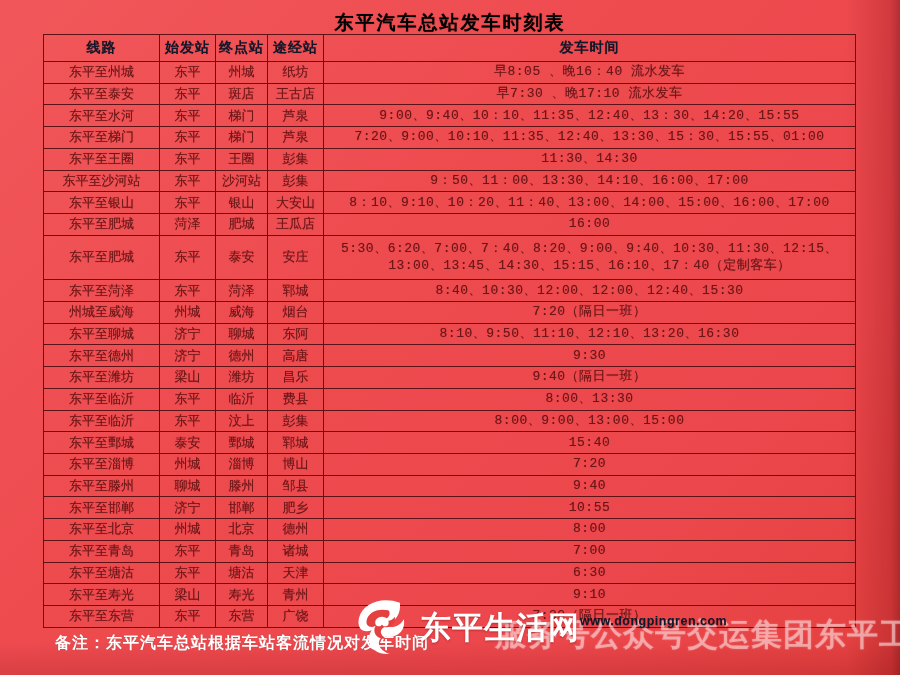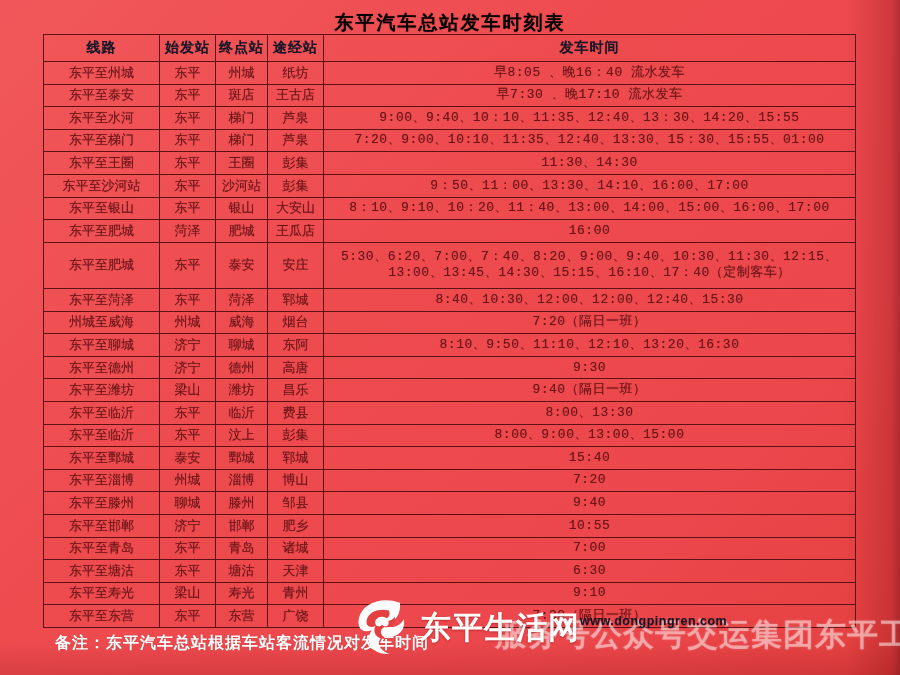--- a/index.html
+++ b/index.html
@@ -227,20 +227,27 @@
         <td data-name="times-cell">9:40</td>
       </tr>
       <tr data-name="table-row">
         <td data-name="route-cell">东平至邯郸</td>
         <td data-name="origin-cell">济宁</td>
         <td data-name="terminal-cell">邯郸</td>
         <td data-name="via-cell">肥乡</td>
         <td data-name="times-cell">10:55</td>
       </tr>
       <tr data-name="table-row">
+        <td data-name="route-cell">东平至北京</td>
+        <td data-name="origin-cell">州城</td>
+        <td data-name="terminal-cell">北京</td>
+        <td data-name="via-cell">德州</td>
+        <td data-name="times-cell">8:00</td>
+      </tr>
+      <tr data-name="table-row">
         <td data-name="route-cell">东平至青岛</td>
         <td data-name="origin-cell">东平</td>
         <td data-name="terminal-cell">青岛</td>
         <td data-name="via-cell">诸城</td>
         <td data-name="times-cell">7:00</td>
       </tr>
       <tr data-name="table-row">
         <td data-name="route-cell">东平至塘沽</td>
         <td data-name="origin-cell">东平</td>
         <td data-name="terminal-cell">塘沽</td>

